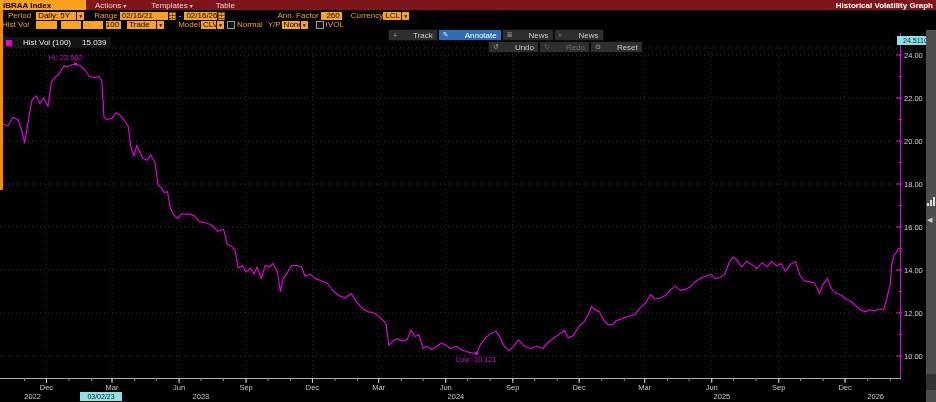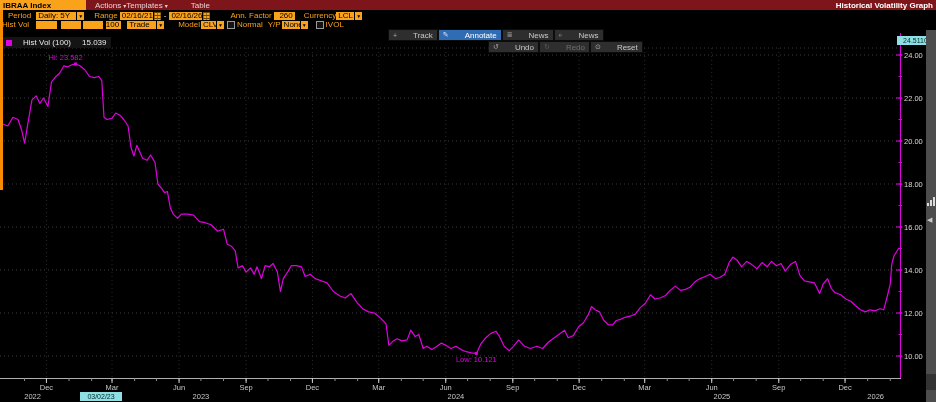--- a/index.html
+++ b/index.html
@@ -193,41 +193,41 @@
       <text x="65.59626320064987" y="59.98699999999998" fill="#e100e1" font-size="7.5" text-anchor="middle">Hi: 23.582</text>
       <text x="476.3679935012185" y="362.3985" fill="#e100e1" font-size="7.5" text-anchor="middle">Low: 10.121</text>
     </svg>
 
   <div class="titlebar">
     <div class="security">IBRAA Index</div>
     <div class="menu-item" style="margin-left:9px">
       <span>Actions</span>
       <span class="menu-arrow">▾</span>
     </div>
-    <div class="menu-item" style="">
+    <div class="menu-item" style="margin-left:25px">
       <span>Templates</span>
       <span class="menu-arrow">▾</span>
     </div>
     <div class="menu-item" style="margin-left:23px">
       <span>Table</span>
     </div>
     <div class="hdr-title">Historical Volatility Graph</div>
   </div>
 
   <div class="ctl-row" style="top:11px">
     <span class="lbl" style="margin-left:8px">Period</span>
     <span class="fld" style="margin-left:5px;width:40px">Daily: 5Y</span>
     <span class="arr">▼</span>
     <span class="lbl" style="margin-left:10px">Range</span>
-    <span class="fld" style="margin-left:2px;width:33px">02/16/21</span>
+    <span class="fld" style="margin-left:2px;width:48px">02/16/21</span>
     <span class="cal"></span>
     <span class="lbl" style="margin-left:3px;color:#ddd">-</span>
     <span class="fld" style="margin-left:3px;width:33px">02/16/26</span>
     <span class="cal"></span>
-    <span class="lbl" style="margin-left:20px">Ann. Factor</span>
+    <span class="lbl" style="margin-left:52px">Ann. Factor</span>
     <span class="fld num" style="margin-left:2px;width:21px">260</span>
     <span class="lbl" style="margin-left:9px">Currency</span>
     <span class="fld" style="width:18px">LCL</span>
     <span class="arr">▼</span>
   </div>
 
   <div class="ctl-row" style="top:20px">
     <span class="lbl" style="margin-left:2px">Hist Vol</span>
     <span class="fld" style="margin-left:7px;width:21px"></span>
     <span class="fld" style="margin-left:4px;width:20px"></span>

